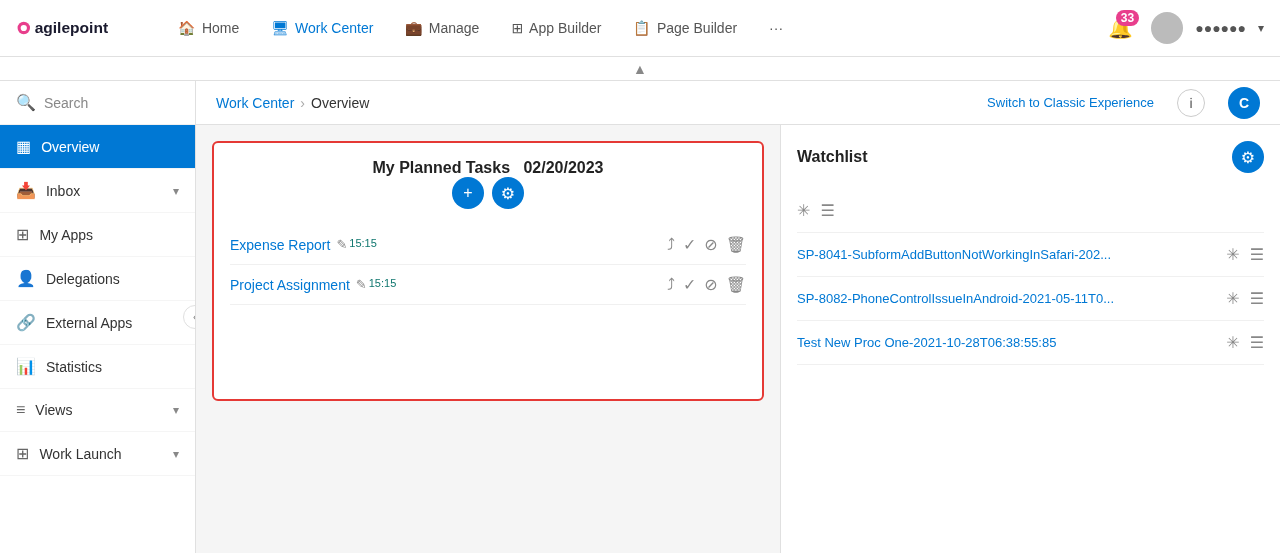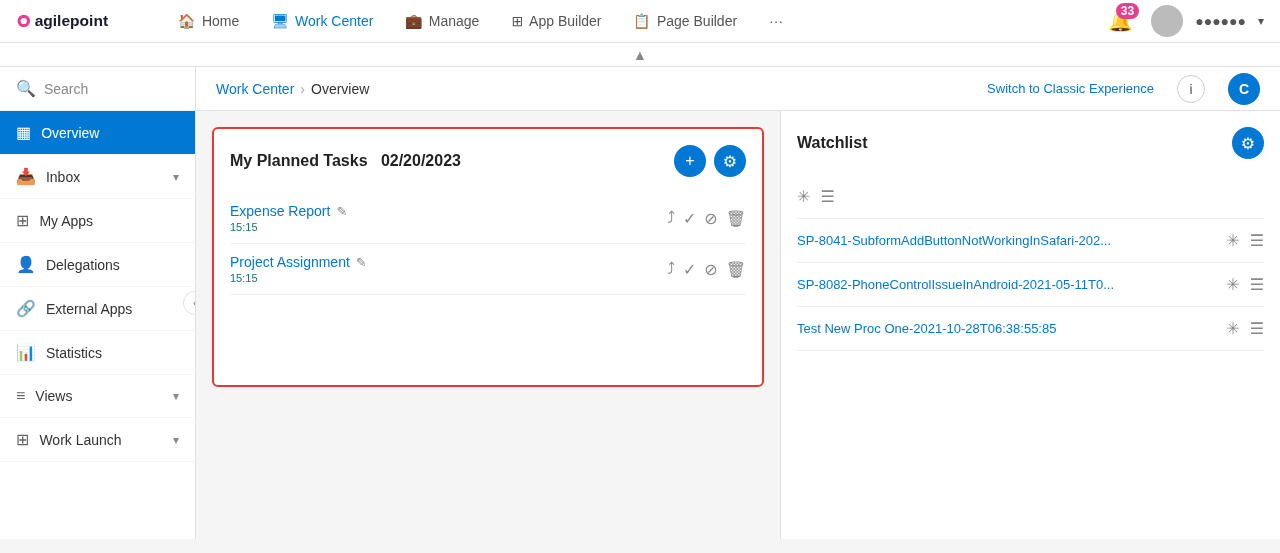--- a/index.html
+++ b/index.html
@@ -1,21 +1,21 @@
 <!DOCTYPE html>
 <html><head>
   <meta charset="utf-8">
   <style>
     * { box-sizing: border-box; margin: 0; padding: 0; }
     body { font-family: 'Segoe UI', Arial, sans-serif; font-size: 14px; color: #333; background: #f5f5f5; overflow: hidden; }
 
     
     .top-nav {
       display: flex; align-items: center; background: #fff;
-      border-bottom: 1px solid #e0e0e0; height: 43px; padding: 0 16px;
+      border-bottom: 1px solid #e0e0e0; height: 57px; padding: 0 16px;
       position: relative; z-index: 10;
     }
     .logo { display: flex; align-items: center; margin-right: 24px; }
     .nav-items { display: flex; align-items: center; gap: 4px; flex: 1; }
     .nav-item {
       display: flex; align-items: center; gap: 6px; padding: 8px 14px;
       color: #555; cursor: pointer; border-radius: 4px; font-size: 14px;
       text-decoration: none; white-space: nowrap;
     }
     .nav-item.active { color: #0078d4; }
@@ -101,36 +101,36 @@
 
     
     .left-panel {
       flex: 1; padding: 16px; overflow-y: auto;
     }
     .task-card {
       background: #fff; border: 2px solid #e53935; border-radius: 6px;
       padding: 16px; min-height: 260px;
     }
     .task-card-header {
-      display: flex; align-items: center; justify-content: space-between; margin-bottom: 16px;
+      display: flex; align-items: center; justify-content: space-between; margin-bottom: 16px; flex-direction: column;
     }
     .task-card-title { font-size: 16px; font-weight: 600; color: #222; }
     .task-card-actions { display: flex; gap: 8px; align-items: center; }
     .btn-circle {
       width: 32px; height: 32px; border-radius: 50%; border: none; cursor: pointer;
       display: flex; align-items: center; justify-content: center; font-size: 16px;
     }
     .btn-circle.blue { background: #0078d4; color: #fff; }
     .btn-circle.blue-outline { background: #0078d4; color: #fff; }
 
     .task-row {
       display: flex; align-items: center; justify-content: space-between;
       padding: 10px 0; border-bottom: 1px solid #f0f0f0;
     }
-    .task-info { display: flex; flex-direction: column; gap: 2px; }
+    .task-info { display: flex; flex-direction: row; gap: 2px; }
     .task-name { color: #0078d4; font-size: 14px; cursor: pointer; display: flex; align-items: center; gap: 6px; }
     .task-time { color: #0f766e; font-size: 11px; }
     .task-actions { display: flex; align-items: center; gap: 8px; color: #888; }
     .task-actions span { cursor: pointer; font-size: 16px; }
     .edit-icon { color: #888; font-size: 13px; cursor: pointer; }
 
     
     .right-panel {
       width: 500px; min-width: 400px; padding: 16px; border-left: 1px solid #e0e0e0;
       background: #fff; overflow-y: auto;

